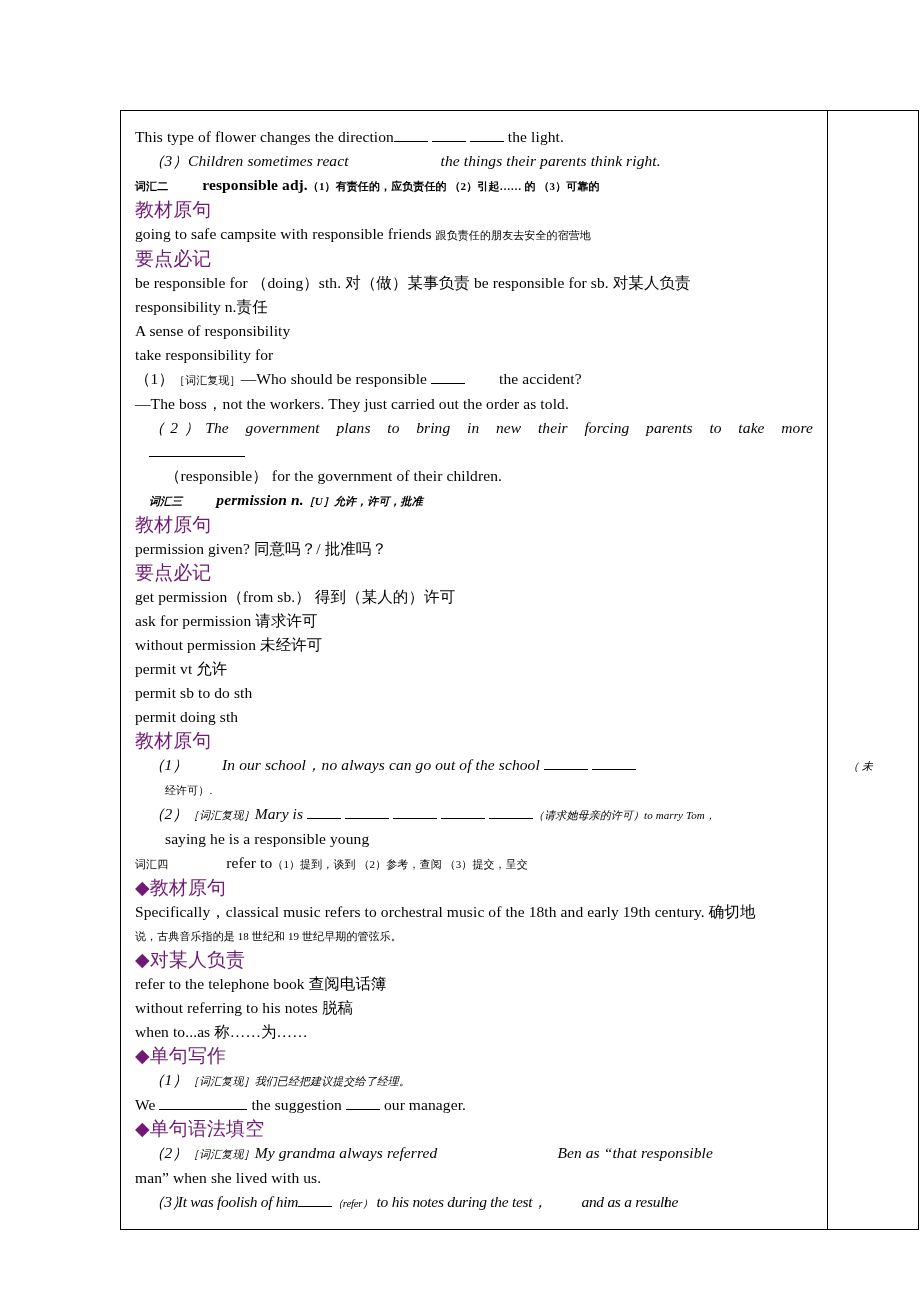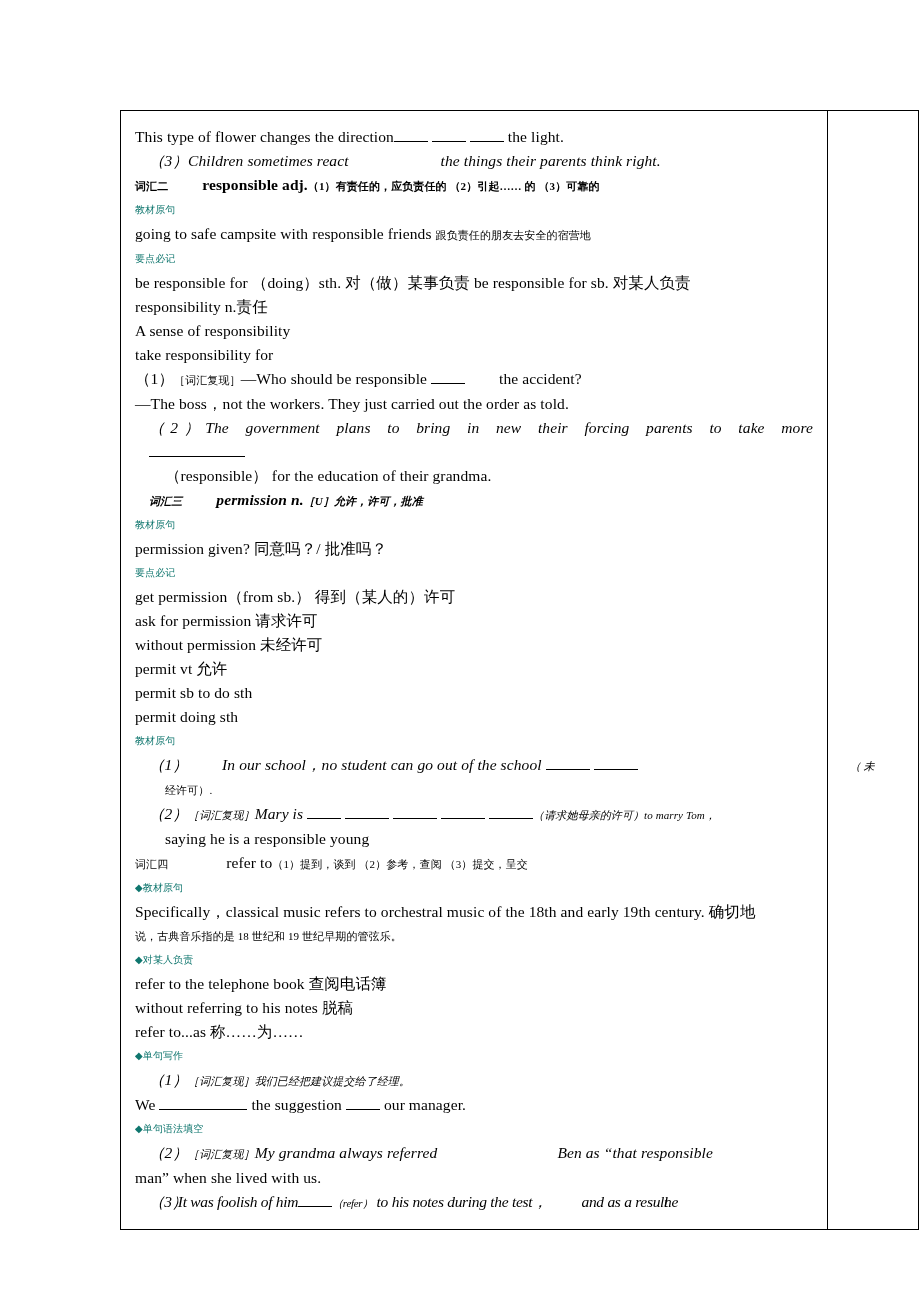--- a/index.html
+++ b/index.html
@@ -43,22 +43,22 @@
     font-size: 15.5px;
     line-height: 24px;
     white-space: nowrap;
     letter-spacing: 0.1px;
   }
   .cn {
     font-family: "Liberation Serif", "DejaVu Serif", serif;
     font-size: 11px;
   }
   .cn-kai {
-    font-size: 10px;
-    color: #0f766e;
+    font-size: 19px;
+    color: #701a75;
   }
   .bold {
     font-weight: bold;
   }
   .indent1 { padding-left: 14px; font-style: italic; }
   .indent2 { padding-left: 30px; }
 
   
   .blank {
     display: inline-block;
@@ -122,41 +122,41 @@
 
       <div class="line">
         <span>（1）</span><span class="cn">［词汇复现］</span><span>—Who should be responsible</span>
         <span class="blank b-sm"></span><span class="gap-sm"></span><span>the accident?</span>
       </div>
       <div class="line">—The boss，not the workers. They just carried out the order as told.</div>
 
       <div class="line just wide indent1" style="white-space:normal;">
         <span>（2）</span><span>The government plans to bring in new their forcing parents to take more</span><span class="blank b-xl"></span>
       </div>
-      <div class="line indent2">（responsible）  for the education of their grandma.</div>
+      <div class="line indent2">（responsible）  for the government of their children.</div>
 
       <div class="line bold indent1">
         <span class="cn">词汇三</span><span class="gap-sm"></span><span>permission n.</span><span class="cn">［U］允许，许可，批准</span>
       </div>
 
       <div class="line cn-kai">教材原句</div>
       <div class="line">permission given? 同意吗？/ 批准吗？</div>
 
       <div class="line cn-kai">要点必记</div>
       <div class="line">get permission（from sb.） 得到（某人的）许可</div>
       <div class="line">ask for permission 请求许可</div>
       <div class="line">without permission 未经许可</div>
       <div class="line">permit vt 允许</div>
       <div class="line">permit sb to do sth</div>
       <div class="line">permit doing sth</div>
 
       <div class="line cn-kai">教材原句</div>
 
       <div class="line indent1">
-        <span>（1）</span><span class="gap-sm"></span><span>In our school，no student can go out of the school</span>
+        <span>（1）</span><span class="gap-sm"></span><span>In our school，no always can go out of the school</span>
         <span class="blank b-md"></span>
         <span class="blank b-md"></span><span class="gap-xl"></span><span class="gap-lg"></span><span class="cn">（ 未</span>
       </div>
       <div class="line indent2 cn">经许可）.</div>
 
       <div class="line indent1">
         <span>（2）</span><span class="cn">［词汇复现］</span><span>Mary is</span>
         <span class="blank b-sm"></span>
         <span class="blank b-md"></span>
         <span class="blank b-md"></span>
@@ -169,21 +169,21 @@
         <span class="cn">词汇四</span><span class="gap-md"></span><span>refer to</span><span class="cn">（1）提到，谈到 （2）参考，查阅 （3）提交，呈交</span>
       </div>
 
       <div class="line cn-kai"><span>◆教材原句</span></div>
       <div class="line">Specifically，classical music refers to orchestral music of the 18th and early 19th century. 确切地</div>
       <div class="line cn">说，古典音乐指的是 18 世纪和 19 世纪早期的管弦乐。</div>
 
       <div class="line cn-kai">◆对某人负责</div>
       <div class="line">refer to the telephone book 查阅电话簿</div>
       <div class="line">without referring to his notes 脱稿</div>
-      <div class="line">refer to...as 称……为……</div>
+      <div class="line">when to...as 称……为……</div>
 
       <div class="line cn-kai">◆单句写作</div>
       <div class="line indent1">
         <span>（1）</span><span class="cn">［词汇复现］</span><span class="cn">我们已经把建议提交给了经理。</span>
       </div>
       <div class="line">
         <span>We</span>
         <span class="blank b-md"></span><span class="blank b-md"></span>
         <span>the suggestion</span>
         <span class="blank b-sm"></span>

